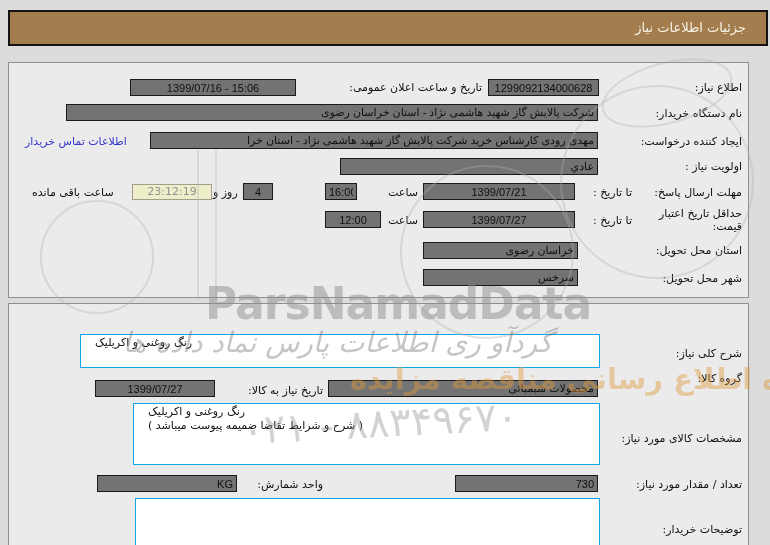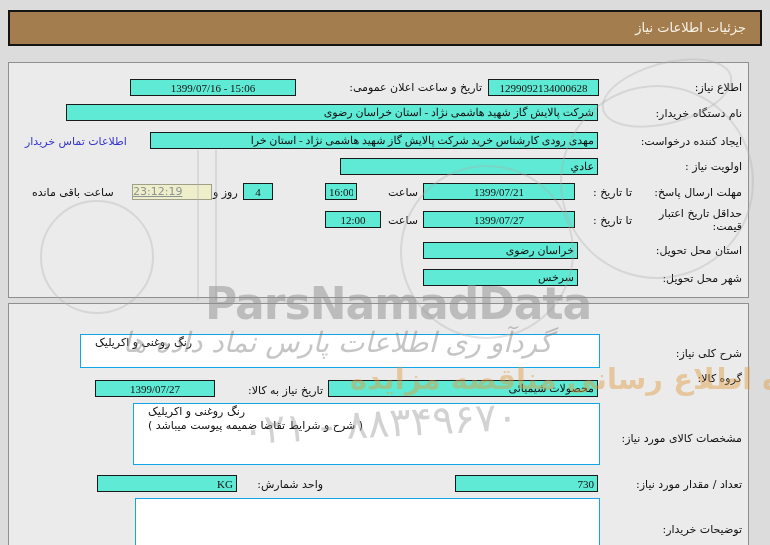--- a/index.html
+++ b/index.html
@@ -8,51 +8,51 @@
     background:#dcdcdc;
     font-family:"DejaVu Sans","Liberation Sans",sans-serif;
     font-size:11px;color:#111;direction:rtl;
   }
   .abs{position:absolute;}
   
   .hdr{
     left:8px;top:10px;width:736px;height:32px;
     background:#a37d4e;border:2px solid #151515;
     color:#f7f2e6;font-size:13px;line-height:32px;
-    padding-right:14px;
+    padding-right:20px;
   }
   
   .panel{
     background:#ebebeb;border:1px solid #8f8f8f;
   }
   #panel1{left:8px;top:62px;width:739px;height:234px;}
   #panel2{left:8px;top:303px;width:739px;height:260px;}
   .lbl{position:absolute;white-space:nowrap;color:#101010;text-align:right;}
   .lbl.wrap{white-space:normal;line-height:13px;}
   .box{
     position:absolute;box-sizing:border-box;height:17px;
-    background:#5eead4;border:1px solid #1a1a1a;
-    font-family:Liberation Serif, serif;
+    background:#737373;border:1px solid #1a1a1a;
+    font-family:Liberation Sans, sans-serif;
     font-size:11px;color:#101010;padding:0 3px;
   }
   input.box{outline:none;}
   .ltr{direction:ltr;text-align:center;}
   .rtl-val{direction:rtl;text-align:right;}
   .num-right{direction:ltr;text-align:right;}
   .tarea{
     position:absolute;box-sizing:border-box;background:#fff;
     border:1px solid #0ea5e9;padding:1px 14px;
     font-size:11px;line-height:14px;white-space:pre-line;
     direction:rtl;text-align:left;overflow:hidden;
   }
   .link{position:absolute;color:#3535cc;white-space:nowrap;cursor:pointer;}
   .countdown{
     position:absolute;box-sizing:border-box;height:16px;width:80px;
     background:#efeecb;border:1px solid #a0a08a;color:#8e9292;
-    direction:ltr;font-size:11px;line-height:14px;text-decoration:underline;
+    direction:ltr;text-align:center;font-size:11px;line-height:14px;
   }
   .title2{position:absolute;font-weight:bold;font-size:12px;color:#000;}
   
   #wm{left:0;top:0;width:770px;height:545px;pointer-events:none;}
   .wm-brand{
     position:absolute;left:205px;top:282px;
     font-weight:bold;font-size:44px;line-height:1;letter-spacing:-1px;
     color:#8f8f8f;opacity:.5;direction:ltr;white-space:nowrap;
   }
   .wm-fa{

